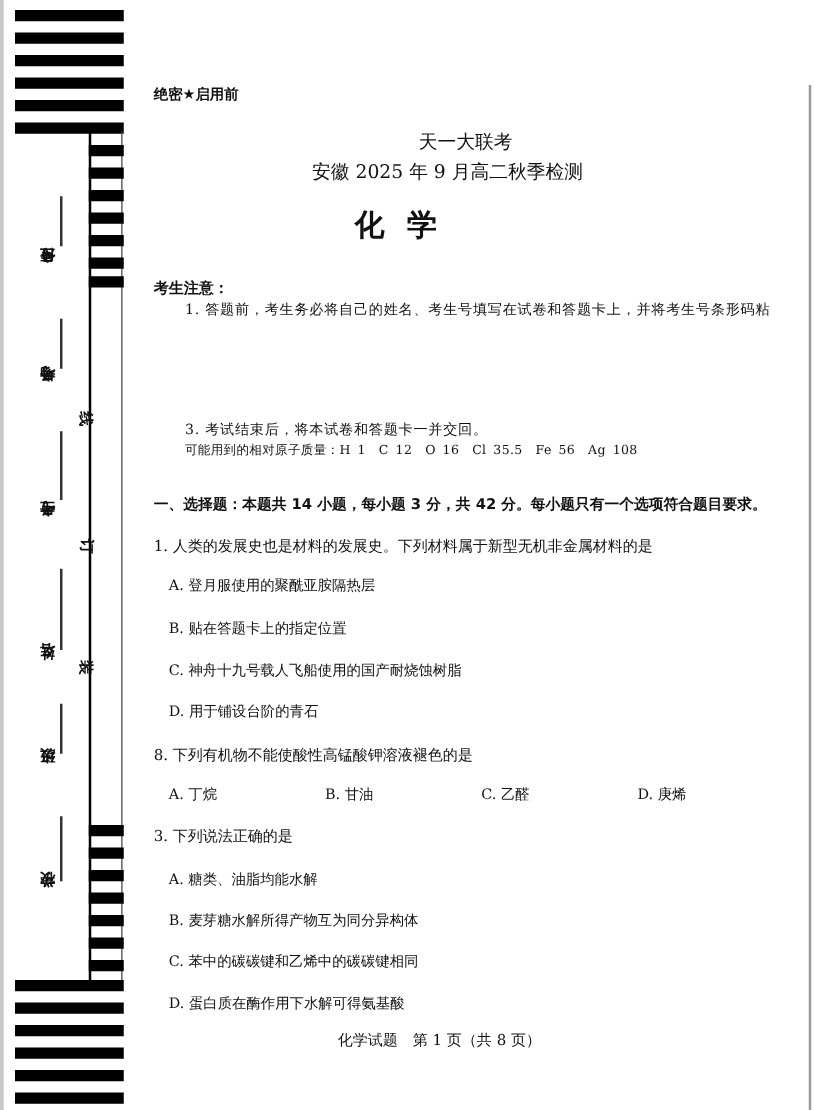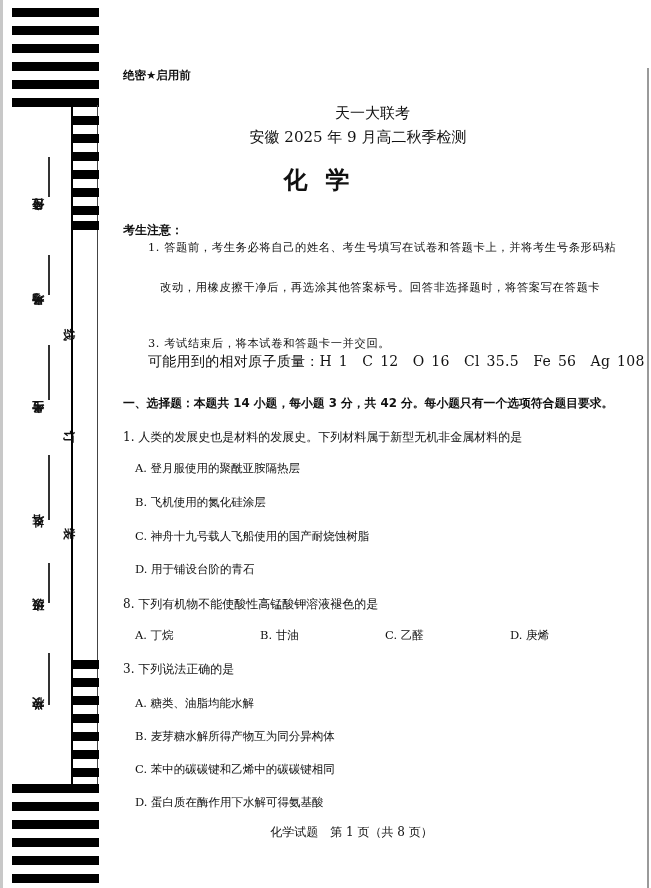--- a/index.html
+++ b/index.html
@@ -24,21 +24,21 @@
   .secret { position:absolute; left:123px; top:68px; font-family:"DejaVu Sans","Liberation Sans",sans-serif;
             font-size:11.5px; font-weight:bold; }
   .title1 { position:absolute; left:0; width:651px; top:104px; text-align:center; font-size:15px; padding-left:94px; box-sizing:border-box; }
   .title2 { position:absolute; left:0; width:651px; top:128px; text-align:center; font-size:15px; padding-left:65px; box-sizing:border-box; }
   .subject { position:absolute; left:0; width:651px; top:164px; text-align:center; font-size:24px; font-weight:bold;
              font-family:"DejaVu Sans","Liberation Sans",sans-serif; letter-spacing:18px; box-sizing:border-box; }
   .notice-title { position:absolute; left:123px; top:222px; font-family:"DejaVu Sans","Liberation Sans",sans-serif;
                   font-size:12px; font-weight:bold; }
   .notice { position:absolute; left:148px; width:480px; font-size:11.3px; line-height:20px; letter-spacing:0.6px; }
   .notice .cont { padding-left:12px; }
-  .mass { position:absolute; left:148px; top:353px; font-size:14px; letter-spacing:0.3px; word-spacing:2px; }
+  .mass { position:absolute; left:148px; top:353px; font-size:10px; letter-spacing:0.3px; word-spacing:2px; }
   .section { position:absolute; left:123px; top:396px; font-family:"DejaVu Sans","Liberation Sans",sans-serif;
              font-size:11.8px; font-weight:bold; }
   .q { position:absolute; left:123px; font-size:12px; }
   .opt { position:absolute; font-size:11.5px; }
   .footer { position:absolute; left:0; width:651px; top:824px; text-align:center; font-size:12px; padding-left:52px; box-sizing:border-box; }
 </style>
 </head>
 <body>
 
 <div class="left-border"></div>
@@ -98,32 +98,31 @@
 <div class="secret">绝密★启用前</div>
 <div class="title1">天一大联考</div>
 <div class="title2">安徽 2025 年 9 月高二秋季检测</div>
 <div class="subject">化学</div>
 
 <div class="notice-title">考生注意：</div>
 <div class="notice" style="top:238px">
   <div>1. 答题前，考生务必将自己的姓名、考生号填写在试卷和答题卡上，并将考生号条形码粘</div>
 </div>
 <div class="notice" style="top:278px">
-  <div class="cont">改动，用橡皮擦干净后，再选涂其他答案标号。回答非选择题时，将答案写在答题卡</div>
 </div>
 <div class="notice" style="top:334px">
   <div>3. 考试结束后，将本试卷和答题卡一并交回。</div>
 </div>
 <div class="mass">可能用到的相对原子质量：H 1　C 12　O 16　Cl 35.5　Fe 56　Ag 108</div>
 
 <div class="section">一、选择题：本题共 14 小题，每小题 3 分，共 42 分。每小题只有一个选项符合题目要求。</div>
 
 <div class="q" style="top:429px">1. 人类的发展史也是材料的发展史。下列材料属于新型无机非金属材料的是</div>
 <div class="opt" style="left:135px;top:461px">A. 登月服使用的聚酰亚胺隔热层</div>
-<div class="opt" style="left:135px;top:495px">B. 飞机使用的氮化硅涂层</div>
+<div class="opt" style="left:135px;top:495px">B. 贴在答题卡上的指定位置</div>
 <div class="opt" style="left:135px;top:529px">C. 神舟十九号载人飞船使用的国产耐烧蚀树脂</div>
 <div class="opt" style="left:135px;top:562px">D. 用于铺设台阶的青石</div>
 
 <div class="q" style="top:596px">8. 下列有机物不能使酸性高锰酸钾溶液褪色的是</div>
 <div class="opt" style="left:135px;top:628px">A. 丁烷</div>
 <div class="opt" style="left:260px;top:628px">B. 甘油</div>
 <div class="opt" style="left:385px;top:628px">C. 乙醛</div>
 <div class="opt" style="left:510px;top:628px">D. 庚烯</div>
 
 <div class="q" style="top:661px">3. 下列说法正确的是</div>

